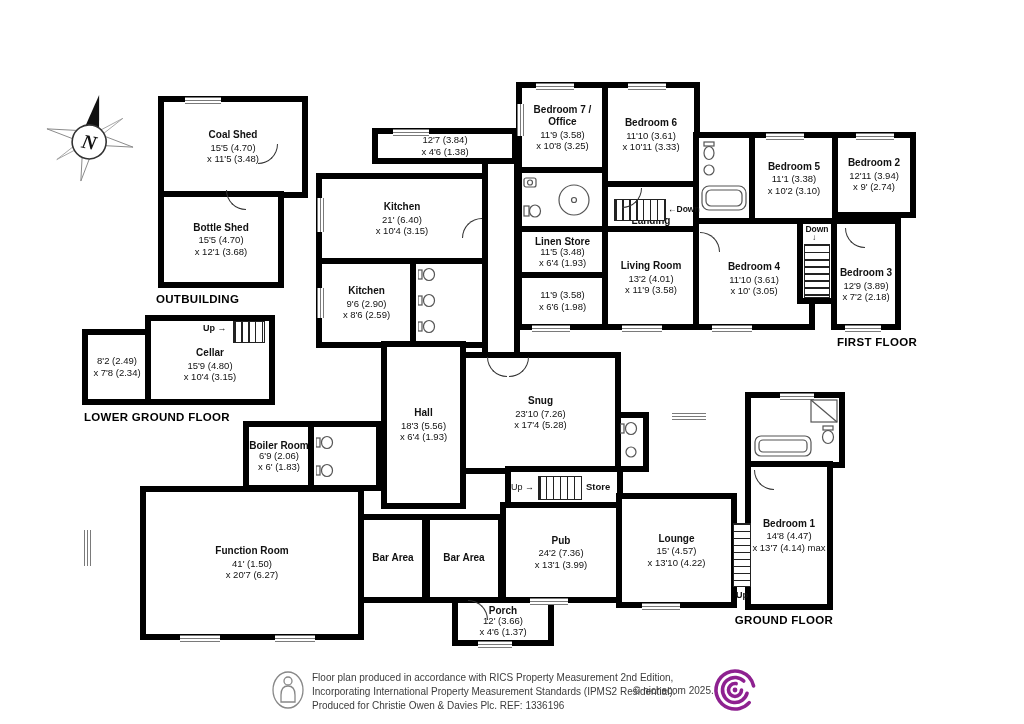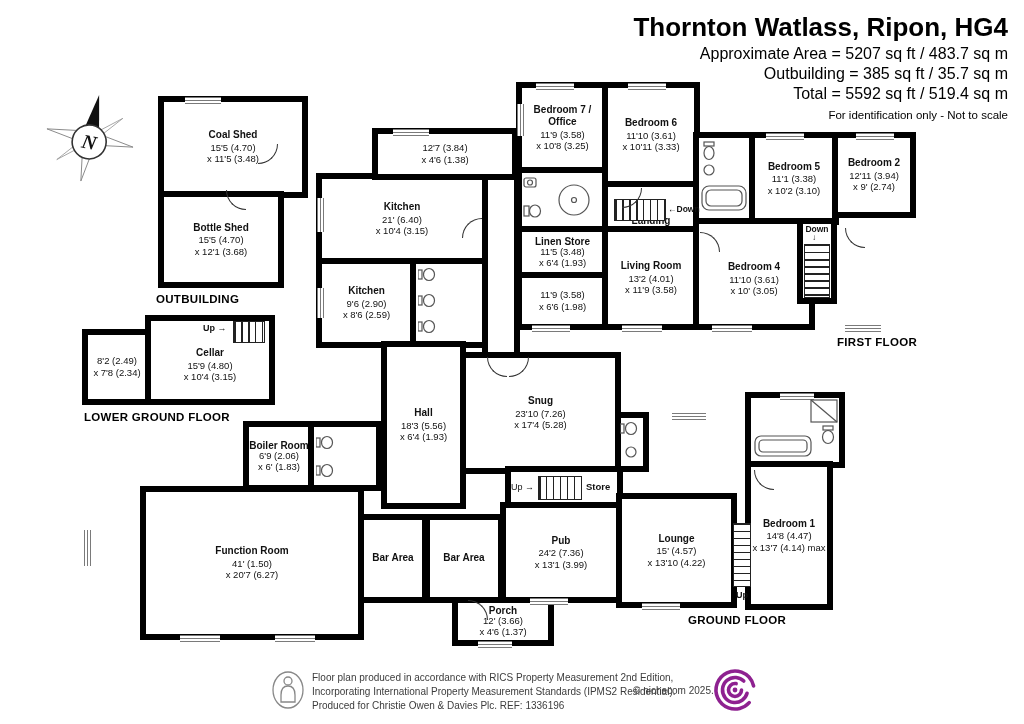--- a/index.html
+++ b/index.html
@@ -24,27 +24,20 @@
 .header .disc{font-size:11.5px;margin-top:6px;color:#000}
 .footer{position:absolute;left:312px;top:671px;font-size:10px;color:#3c3c3c;line-height:1.4}
 .copyright{position:absolute;left:633px;top:685px;font-size:10px;color:#3c3c3c;z-index:6}
 svg{display:block}
 </style>
 </head>
 <body>
 
 <div id="plan">
 
-  <div class="header">
-    <h1>Thornton Watlass, Ripon, HG4</h1>
-    <div class="area">Approximate Area = 5207 sq ft / 483.7 sq m</div>
-    <div class="area">Outbuilding = 385 sq ft / 35.7 sq m</div>
-    <div class="area">Total = 5592 sq ft / 519.4 sq m</div>
-    <div class="disc">For identification only - Not to scale</div>
-  </div>
 
   <div style="position:absolute;left:42px;top:90px;z-index:2">
     <svg width="96" height="96" viewBox="0 0 96 96">
       <g transform="rotate(12 48 48)">
         <polygon points="92,48 54,42 48,48 54,54" fill="#fff" stroke="#888" stroke-width="0.9"></polygon>
         <polygon points="48,92 42,54 48,48 54,54" fill="#fff" stroke="#888" stroke-width="0.9"></polygon>
         <polygon points="4,48 42,42 48,48 42,54" fill="#fff" stroke="#888" stroke-width="0.9"></polygon>
         <polygon points="76,22 52,42 56,46" fill="#fff" stroke="#999" stroke-width="0.8"></polygon>
         <polygon points="20,76 44,56 40,52" fill="#fff" stroke="#999" stroke-width="0.8"></polygon>
         <polygon points="48,4 56,42 48,48 40,42" fill="#111"></polygon>
@@ -88,21 +81,21 @@
   <div class="seclbl" style="left:84px;top:411px">LOWER GROUND FLOOR</div>
 
   <div class="room" style="left:482px;top:133px;width:38px;height:230px"></div>
   <div class="room" style="left:316px;top:173px;width:172px;height:92px">
     <div class="lbl">
         <b>Kitchen</b>
         <span>21' (6.40)</span>
         <span>x 10'4 (3.15)</span>
       </div>
   </div>
-  <div class="room" style="left:372px;top:128px;width:146px;height:52px">
+  <div class="room" style="left:372px;top:128px;width:146px;height:36px">
     <div class="lbl">
         <span>12'7 (3.84)</span>
         <span>x 4'6 (1.38)</span>
       </div>
   </div>
   <div class="room" style="left:316px;top:258px;width:101px;height:90px">
     <div class="lbl">
         <b>Kitchen</b>
         <span>9'6 (2.90)</span>
         <span>x 8'6 (2.59)</span>
@@ -177,21 +170,21 @@
       </div>
   </div>
   <div class="room" style="left:243px;top:421px;width:72px;height:70px">
     <div class="lbl" style="line-height:1.12">
         <b>Boiler Room</b>
         <span>6'9 (2.06)</span>
         <span>x 6' (1.83)</span>
       </div>
   </div>
   <div class="room" style="left:308px;top:421px;width:74px;height:70px"></div>
-  <div class="seclbl" style="left:688px;top:614px;width:145px;text-align:left">GROUND FLOOR</div>
+  <div class="seclbl" style="left:688px;top:614px;width:145px;text-align:right">GROUND FLOOR</div>
 
   <div class="room" style="left:516px;top:82px;width:93px;height:92px">
     <div class="lbl">
         <b>Bedroom 7 /</b>
         <b>Office</b>
         <span>11'9 (3.58)</span>
         <span>x 10'8 (3.25)</span>
       </div>
   </div>
   <div class="room" style="left:516px;top:167px;width:93px;height:66px"></div>
@@ -248,20 +241,27 @@
     <div class="lbl" style="padding-top:10px">
         <b>Bedroom 4</b>
         <span>11'10 (3.61)</span>
         <span>x 10' (3.05)</span>
       </div>
   </div>
   <div class="room" style="left:797px;top:218px;width:40px;height:86px"></div>
   <div class="tag" style="left:795px;top:224px;width:44px;text-align:center;font-size:8.5px;font-weight:bold"><span>Down</span></div>
   <div class="tag" style="left:812px;top:233px;font-size:8px"><span>↓</span></div>
   <div class="st-v" style="left:804px;top:244px;width:26px;height:54px"></div>
+  <div class="room" style="left:831px;top:218px;width:70px;height:112px">
+    <div class="lbl" style="padding-top:22px">
+        <b>Bedroom 3</b>
+        <span>12'9 (3.89)</span>
+        <span>x 7'2 (2.18)</span>
+      </div>
+  </div>
   <div class="seclbl" style="left:757px;top:336px;width:160px;text-align:right">FIRST FLOOR</div>
 
   <div class="winh" style="left:185px;top:97px;width:36px"></div>
   <div class="winh" style="left:393px;top:129px;width:36px"></div>
   <div class="winh" style="left:536px;top:83px;width:38px"></div>
   <div class="winh" style="left:628px;top:83px;width:38px"></div>
   <div class="winh" style="left:766px;top:133px;width:38px"></div>
   <div class="winh" style="left:856px;top:133px;width:38px"></div>
   <div class="winh" style="left:532px;top:325px;width:38px"></div>
   <div class="winh" style="left:622px;top:325px;width:40px"></div>

